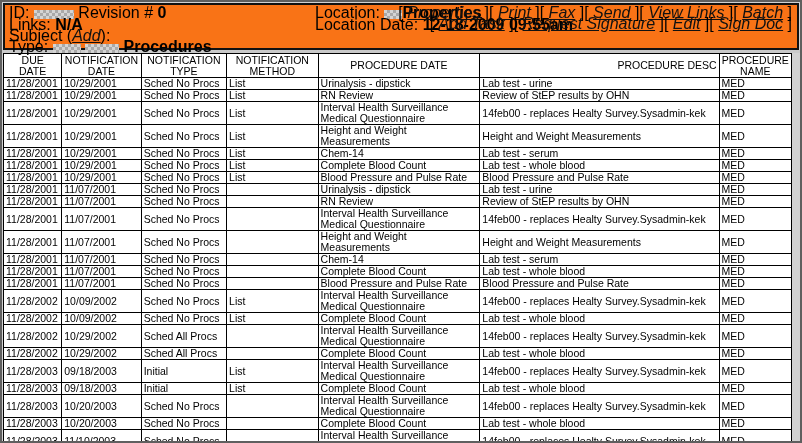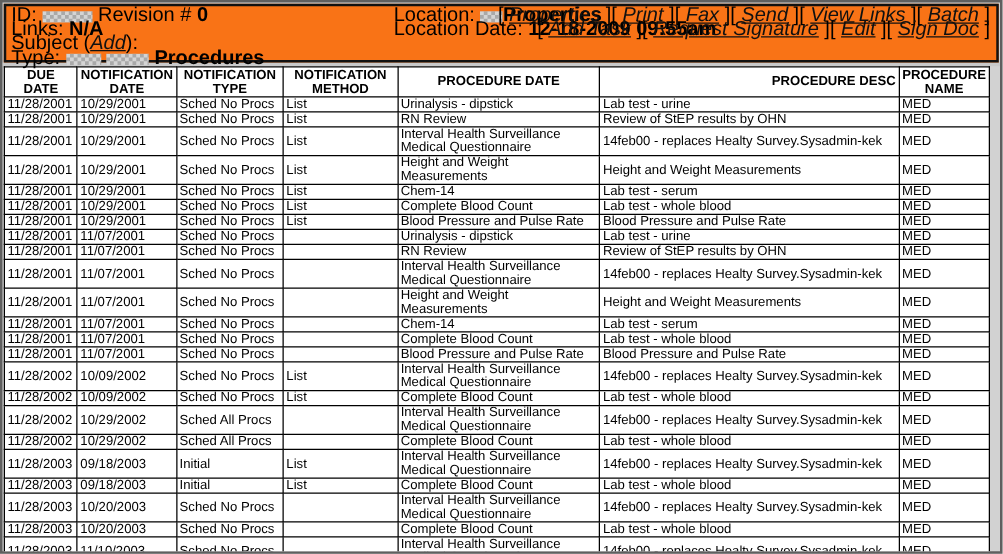--- a/index.html
+++ b/index.html
@@ -37,21 +37,21 @@
   table.grid {
     table-layout:fixed; border-collapse:collapse;
     width:789px; margin-left:1px; background:#fff;
     font-size:10.5px; line-height:11px;
   }
   table.grid th, table.grid td {
     border:1px solid #000; padding:0 2px; vertical-align:middle;
     overflow:hidden;
   }
   table.grid th {
-    font-weight:bold; text-align:center; white-space:pre-line;
+    font-weight:normal; text-align:center; white-space:pre-line;
     height:24px; font-size:10.5px;
   }
   table.grid th.right { text-align:right; }
   table.grid td { text-align:left; word-wrap:break-word; }
 </style>
 </head>
 <body>
 
 <div class="page">
 

